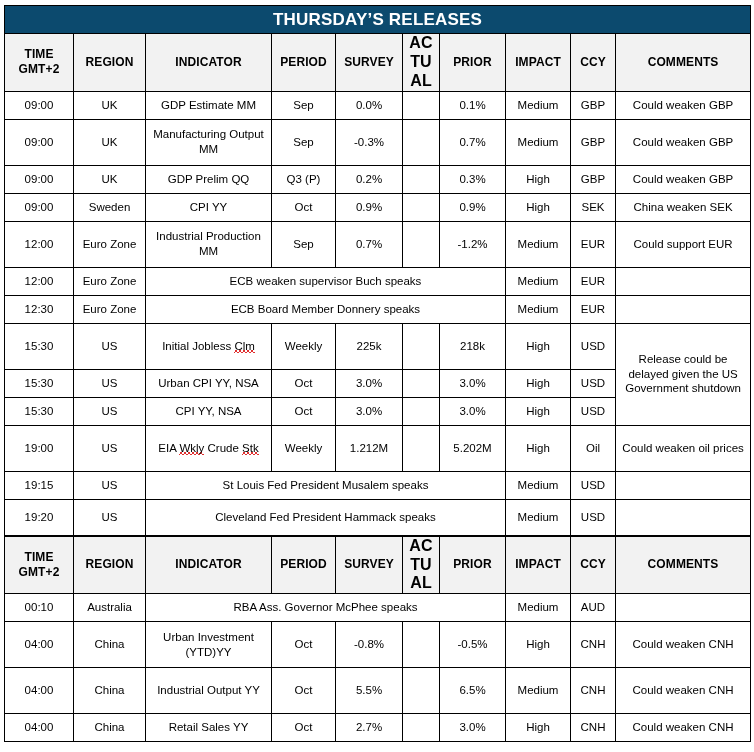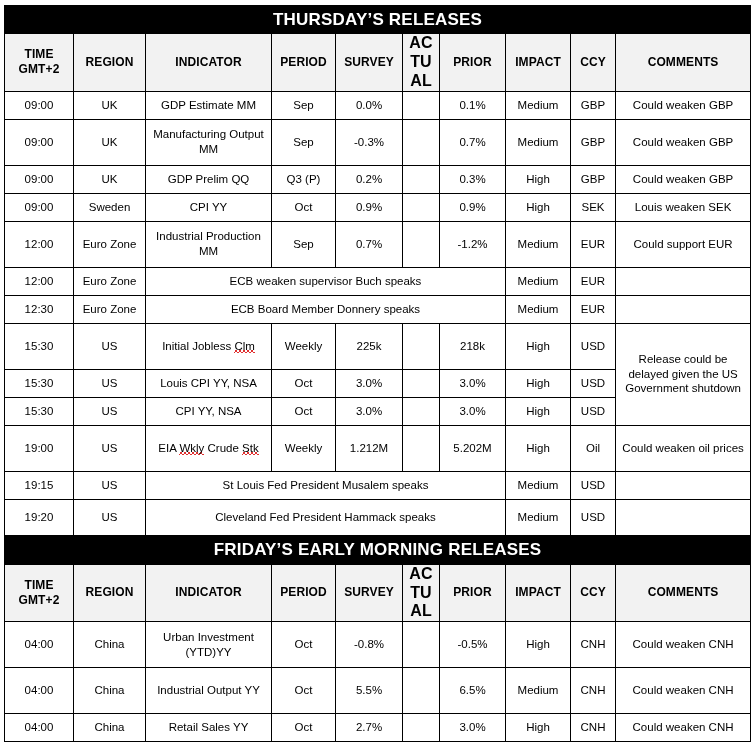--- a/index.html
+++ b/index.html
@@ -29,21 +29,21 @@
     border: 1px solid #000000;
     padding: 0 2px;
     text-align: center;
     vertical-align: middle;
     font-size: 11.5px;
     color: #000000;
     font-weight: normal;
     line-height: 1.28;
   }
   tr.banner-row td {
-    background: #000000;
+    background: #0c4a6e;
     color: #FFFFFF;
     font-weight: bold;
     font-size: 17px;
     letter-spacing: 0.2px;
     height: 27px;
     padding: 0;
     border: 1px solid #000000;
   }
   tr.head-row td {
     background: #F2F2F2;
@@ -152,21 +152,21 @@
         <tr style="height:28px">
           <td class="cell-time">09:00</td>
           <td class="cell-region">Sweden</td>
           <td class="cell-indicator">CPI YY</td>
           <td class="cell-period">Oct</td>
           <td class="cell-survey">0.9%</td>
           <td class="cell-actual"></td>
           <td class="cell-prior">0.9%</td>
           <td class="cell-impact">High</td>
           <td class="cell-ccy">SEK</td>
-          <td class="cell-comments">Louis weaken SEK</td>
+          <td class="cell-comments">China weaken SEK</td>
         </tr>
         <tr style="height:46px">
           <td class="cell-time">12:00</td>
           <td class="cell-region">Euro Zone</td>
           <td class="cell-indicator">Industrial Production MM</td>
           <td class="cell-period">Sep</td>
           <td class="cell-survey">0.7%</td>
           <td class="cell-actual"></td>
           <td class="cell-prior">-1.2%</td>
           <td class="cell-impact">Medium</td>
@@ -197,21 +197,21 @@
           <td class="cell-survey">225k</td>
           <td class="cell-actual"></td>
           <td class="cell-prior">218k</td>
           <td class="cell-impact">High</td>
           <td class="cell-ccy">USD</td>
           <td class="cell-comments" rowspan="3">Release could be delayed given the US Government shutdown</td>
         </tr>
         <tr style="height:28px">
           <td class="cell-time">15:30</td>
           <td class="cell-region">US</td>
-          <td class="cell-indicator">Louis CPI YY, NSA</td>
+          <td class="cell-indicator">Urban CPI YY, NSA</td>
           <td class="cell-period">Oct</td>
           <td class="cell-survey">3.0%</td>
           <td class="cell-actual"></td>
           <td class="cell-prior">3.0%</td>
           <td class="cell-impact">High</td>
           <td class="cell-ccy">USD</td>
         </tr>
         <tr style="height:28px">
           <td class="cell-time">15:30</td>
           <td class="cell-region">US</td>
@@ -263,35 +263,40 @@
         <col style="width:126px">
       <col style="width:64px">
         <col style="width:67px">
         <col style="width:37px">
       <col style="width:66px">
         <col style="width:65px">
         <col style="width:45px">
       <col style="width:135px">
     </colgroup>
     <tbody id="friday-body">
-        <tr class="banner-row">
-          <td colspan="10">FRIDAY’S EARLY MORNING RELEASES</td>
-        </tr>
         <tr class="head-row">
           <td><span>TIME</span><br><span>GMT+2</span></td>
           <td>REGION</td>
           <td>INDICATOR</td>
           <td>PERIOD</td>
           <td>SURVEY</td>
           <td class="actual-head"><span>AC</span><br><span>TU</span><br><span>AL</span></td>
           <td>PRIOR</td>
           <td>IMPACT</td>
           <td>CCY</td>
           <td>COMMENTS</td>
         </tr>
+        <tr style="height:28px">
+          <td class="cell-time">00:10</td>
+          <td class="cell-region">Australia</td>
+          <td class="cell-speaker" colspan="5">RBA Ass. Governor McPhee speaks</td>
+          <td class="cell-impact">Medium</td>
+          <td class="cell-ccy">AUD</td>
+          <td class="cell-comments"></td>
+        </tr>
         <tr style="height:46px">
           <td class="cell-time">04:00</td>
           <td class="cell-region">China</td>
           <td class="cell-indicator">Urban Investment (YTD)YY</td>
           <td class="cell-period">Oct</td>
           <td class="cell-survey">-0.8%</td>
           <td class="cell-actual"></td>
           <td class="cell-prior">-0.5%</td>
           <td class="cell-impact">High</td>
           <td class="cell-ccy">CNH</td>

